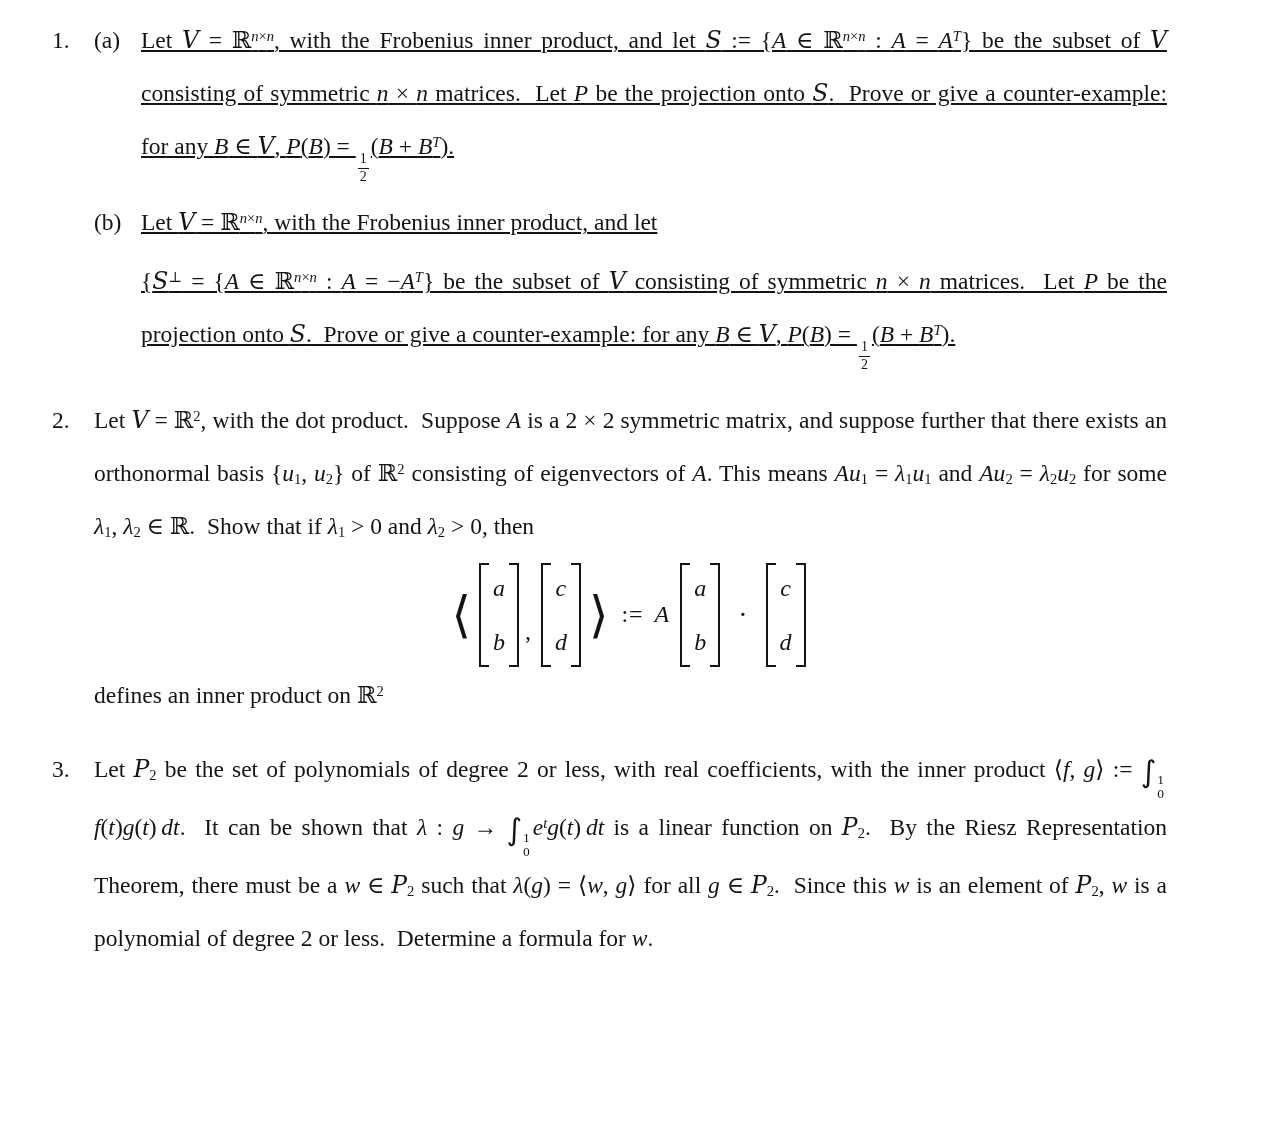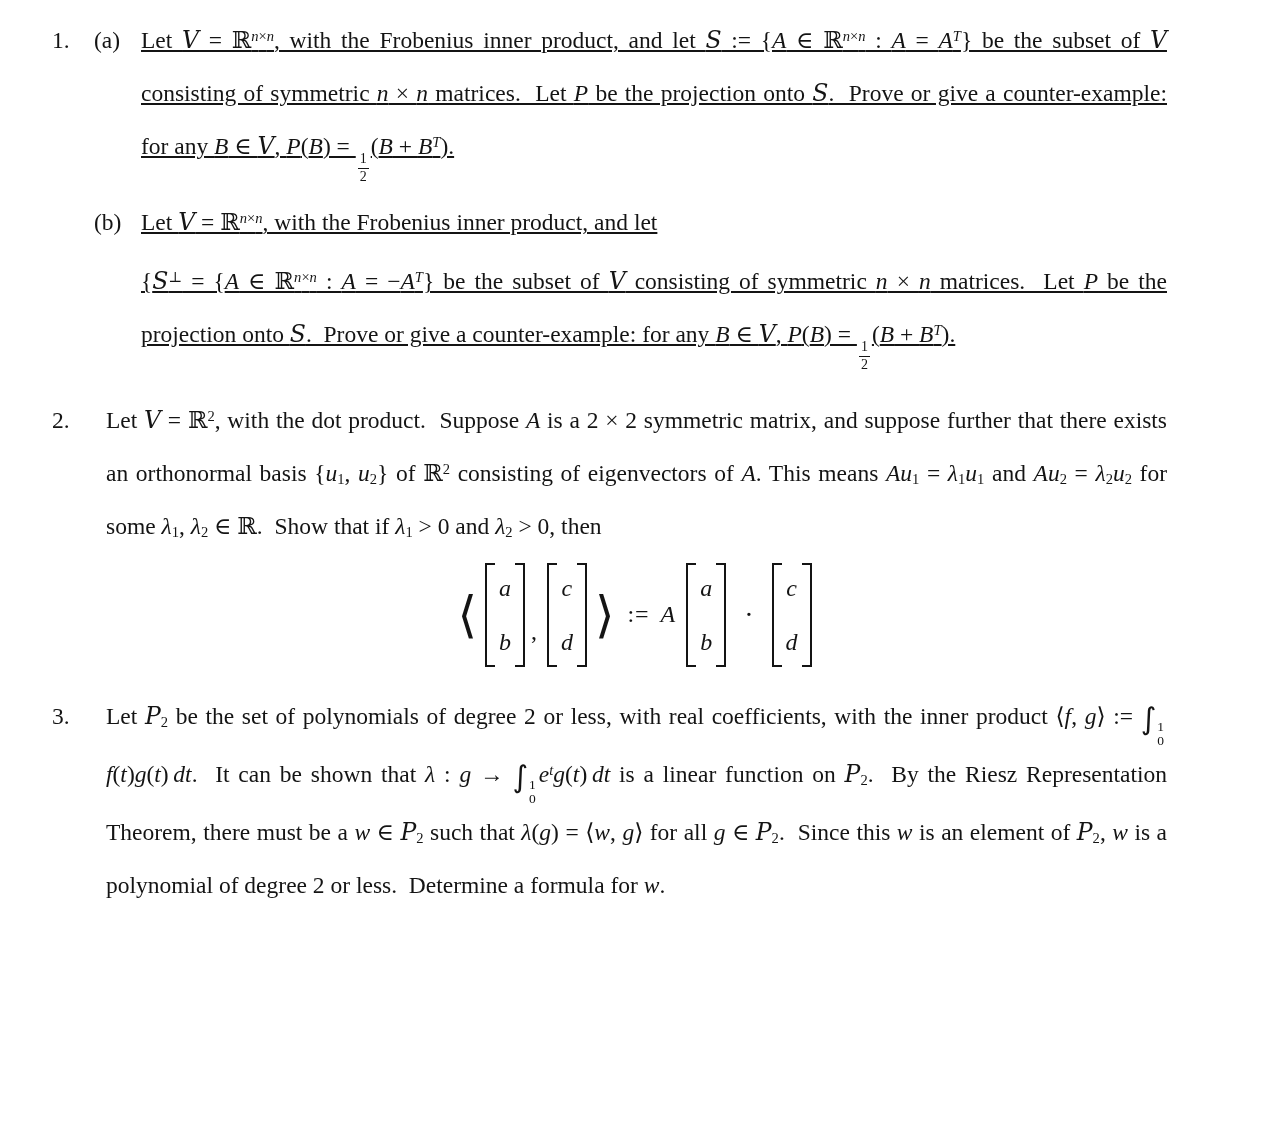--- a/index.html
+++ b/index.html
@@ -7,21 +7,21 @@
     width:1267px; height:1126px; overflow:hidden;
     background:#ffffff; color:#141414;
     font-family:"Liberation Serif","DejaVu Serif","DejaVu Sans",serif;
     font-size:23.5px;
   }
   .doc { padding:14px 100px 0 52px; }
   .problem { display:flex; align-items:flex-start; }
   .problem + .problem { margin-top:21px; }
   .num { flex:0 0 42px; line-height:53px; }
   .pbody { flex:1; }
-  .pbody2 { flex:1; line-height:53px;margin-left:12px; }
+  .pbody2 { flex:1; line-height:53px; }
   .part { display:flex; align-items:flex-start; }
   .part + .part { margin-top:12px; }
   .plabel { flex:0 0 47px; line-height:53px; }
   .ptext { flex:1; line-height:53px;text-decoration:underline; }
   .just { text-align:justify; }
   .mt6 { margin-top:6px; }
   i { font-style:italic; }
   .cal { font-style:italic; font-family:"DejaVu Serif","Liberation Serif",serif; }
   sup { font-size:0.62em; line-height:0; vertical-align:0.5em; }
   sub { font-size:0.62em; line-height:0; vertical-align:-0.18em; }
@@ -101,20 +101,21 @@
           <span>a</span>
           <span>b</span>
         </span>
         <span class="dot">·</span>
         <span class="vec">
           <span>c</span>
           <span>d</span>
         </span>
       </div>
 
+      <div>defines an inner product on ℝ<sup>2</sup></div>
     </div>
   </section>
 
   <section class="problem">
     <span class="num">3.</span>
     <div class="pbody2 just">Let <span class="cal">P</span><sub>2</sub> be the set of polynomials of degree 2 or less, with real coefficients, with the inner product ⟨<i>f</i>, <i>g</i>⟩ := <span class="big-int">∫</span><span class="ss">
           <span>1</span>
           <span>0</span>
         </span><i>f</i>(<i>t</i>)<i>g</i>(<i>t</i>) <i>dt</i>.&nbsp; It can be shown that <i>λ</i> : <i>g</i> → <span class="big-int">∫</span><span class="ss">
           <span>1</span>

